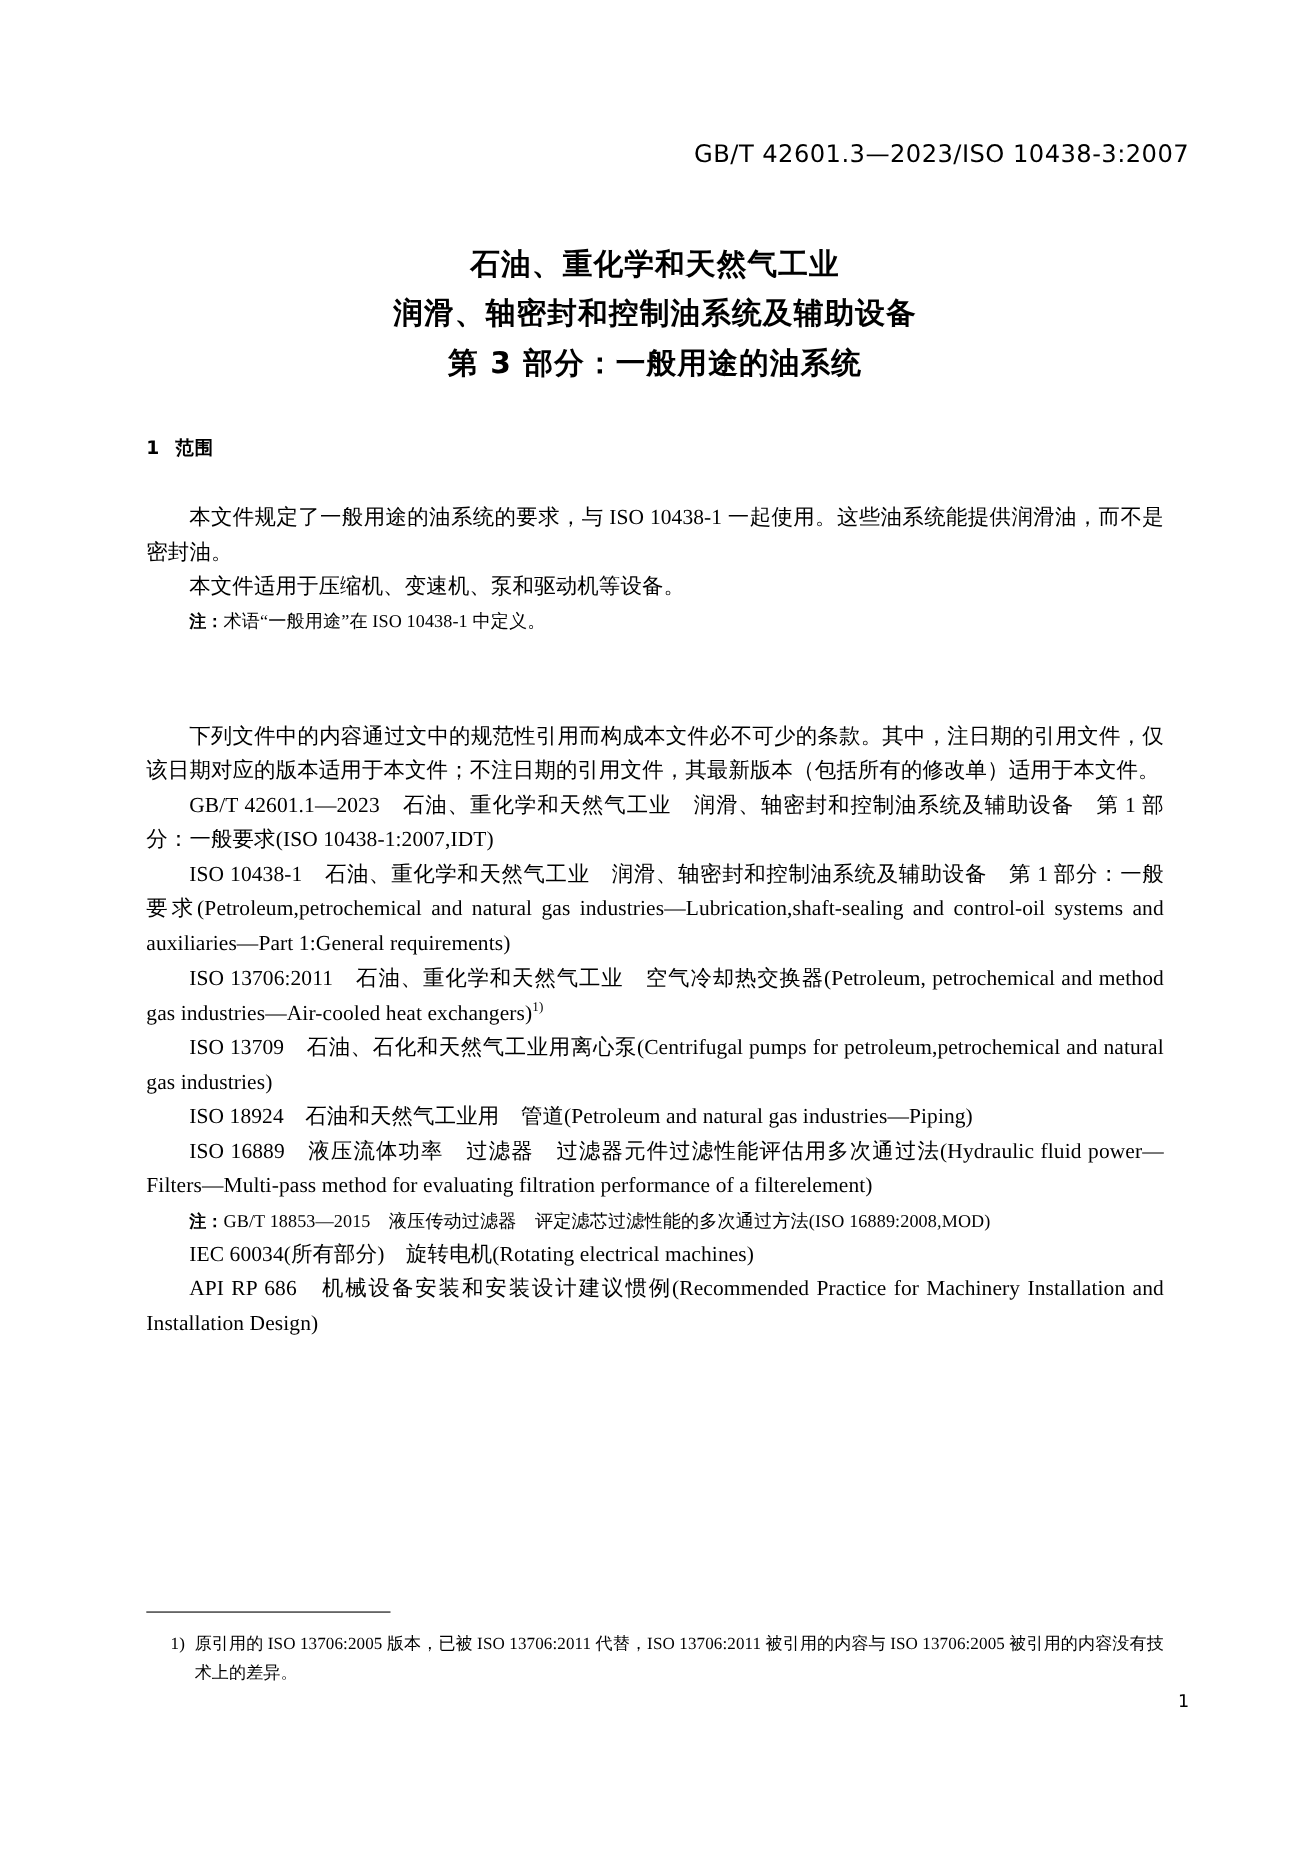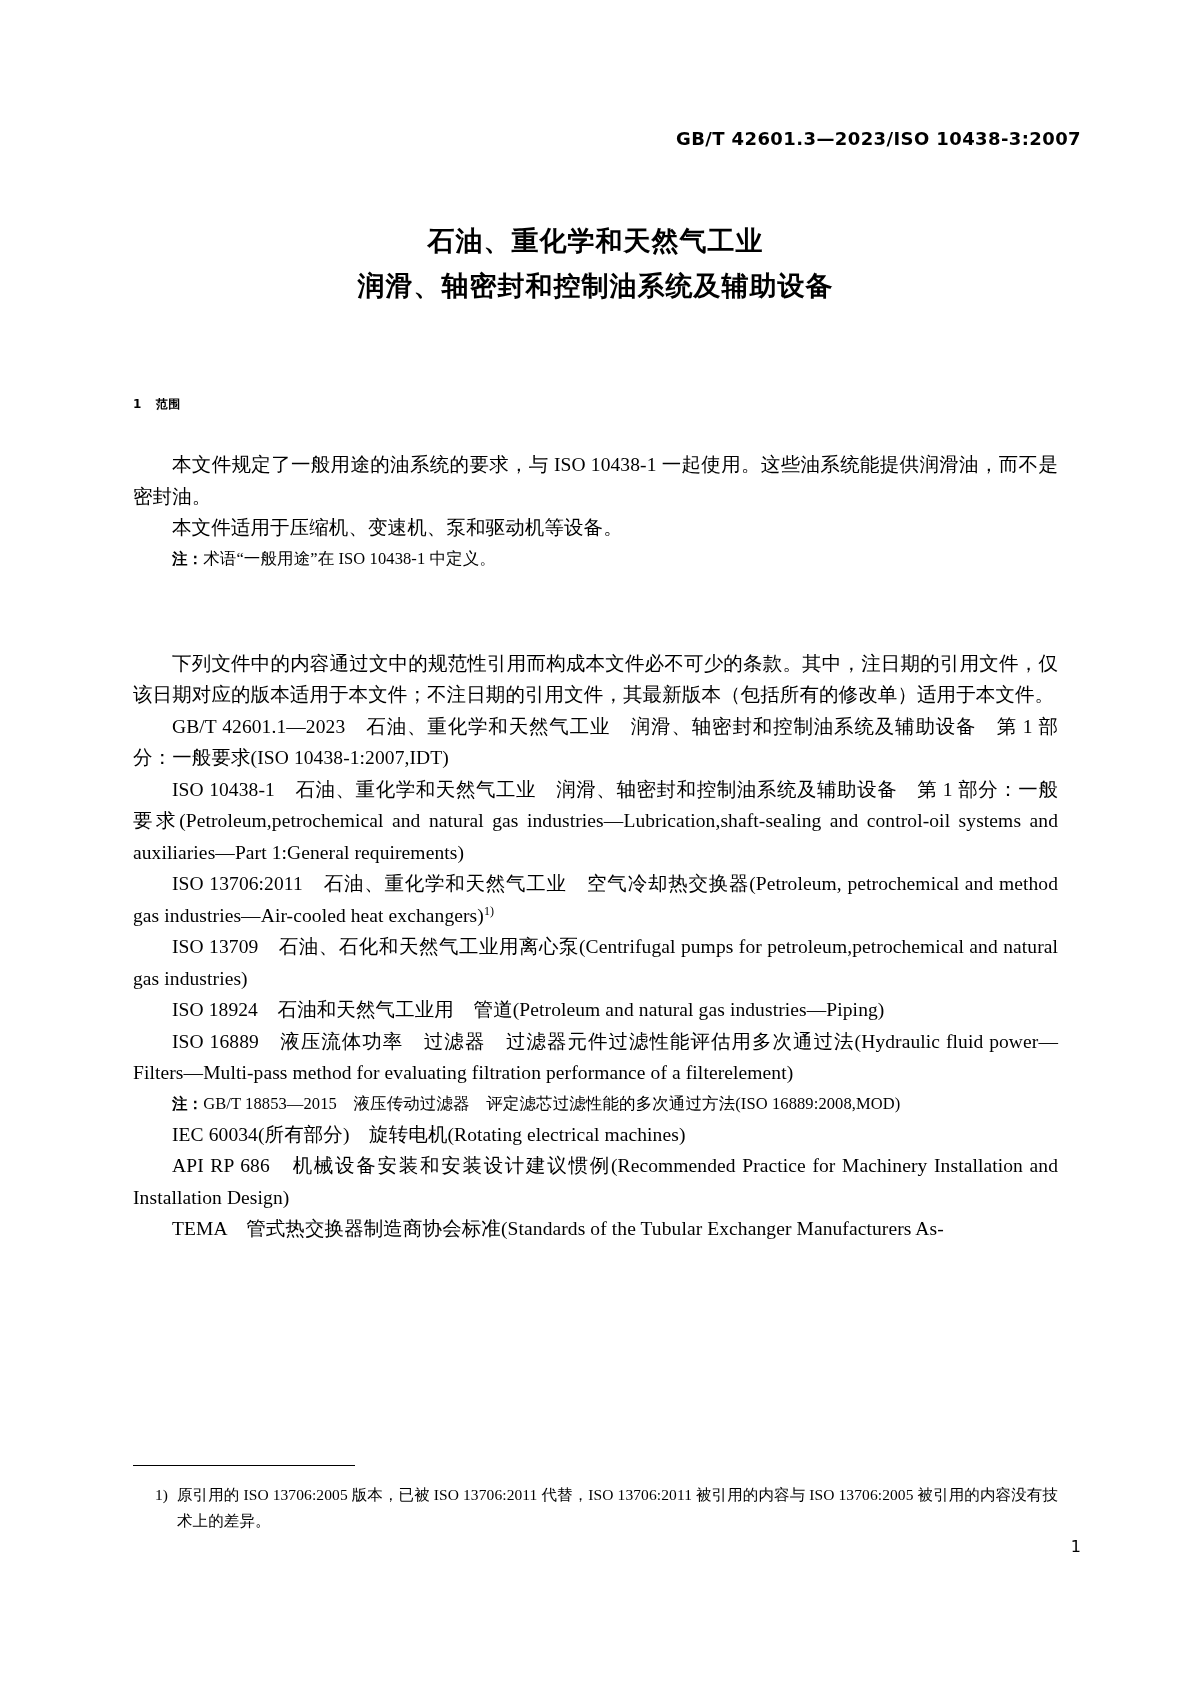--- a/index.html
+++ b/index.html
@@ -17,22 +17,22 @@
     color: #000000;
     overflow: hidden;
   }
 
   
   .running-header {
     position: absolute;
     top: 128px;
     right: 110px;
     font-family: "DejaVu Sans", "Liberation Sans", sans-serif;
-    font-weight: bold;
-    font-size: 18px;
+    font-weight: normal;
+    font-size: 22px;
     letter-spacing: 0.4px;
     white-space: nowrap;
     margin-left: 44px;
   }
 
   
   .doc-title {
     position: absolute;
     top: 218px;
     left: 0;
@@ -51,21 +51,21 @@
   .content {
     position: absolute;
     top: 396px;
     left: 133px;
     width: 925px;
   }
 
   h2.clause {
     font-family: "DejaVu Sans", "Liberation Sans", sans-serif;
     font-weight: bold;
-    font-size: 12px;
+    font-size: 17px;
     margin: 0;
     padding: 0;
     letter-spacing: 0.5px;
   }
   .clause-num { margin-right: 14px; }
 
   .gap-after-head { height: 36px; }
   .gap-before-head { height: 38px; }
 
   p.body {
@@ -150,20 +150,21 @@
 </head>
 <body>
 
 <div class="page">
 
   <div class="running-header">GB/T 42601.3—2023/ISO 10438-3:2007</div>
 
   <div class="doc-title">
     <div class="tline">石油、重化学和天然气工业</div>
     <div class="tline">润滑、轴密封和控制油系统及辅助设备</div>
+    <div class="tline">第 3 部分：一般用途的油系统</div>
   </div>
 
   <div class="content">
 
     <h2 class="clause">
       <span class="clause-num">1</span><span>范围</span>
     </h2>
 
     <div class="gap-after-head"></div>
 
@@ -184,21 +185,20 @@
     <p class="ref">ISO 13709　石油、石化和天然气工业用离心泵(Centrifugal pumps for petroleum,petrochemical and natural gas industries)</p>
 
 
     <p class="ref">ISO 18924　石油和天然气工业用　管道(Petroleum and natural gas industries—Piping)</p>
     <p class="ref">ISO 16889　液压流体功率　过滤器　过滤器元件过滤性能评估用多次通过法(Hydraulic fluid power— Filters—Multi-pass method for evaluating filtration performance of a filterelement)</p>
 
     <p class="note"><span class="note-label">注：</span><span>GB/T 18853—2015　液压传动过滤器　评定滤芯过滤性能的多次通过方法(ISO 16889:2008,MOD)</span></p>
 
     <p class="ref">IEC 60034(所有部分)　旋转电机(Rotating electrical machines)</p>
     <p class="ref">API RP 686　机械设备安装和安装设计建议惯例(Recommended Practice for Machinery Installation and Installation Design)</p>
-    <p class="ref">TEMA　管式热交换器制造商协会标准(Standards of the Tubular Exchanger Manufacturers As-</p>
 
   </div>
 
   <div class="footnote-wrap">
     <div class="footnote-rule"></div>
     <div class="footnote-item">
       <span class="footnote-num">1)</span>
       <span class="footnote-text">原引用的 ISO 13706:2005 版本，已被 ISO 13706:2011 代替，ISO 13706:2011 被引用的内容与 ISO 13706:2005 被引用的内容没有技术上的差异。</span>
     </div>
   </div>

